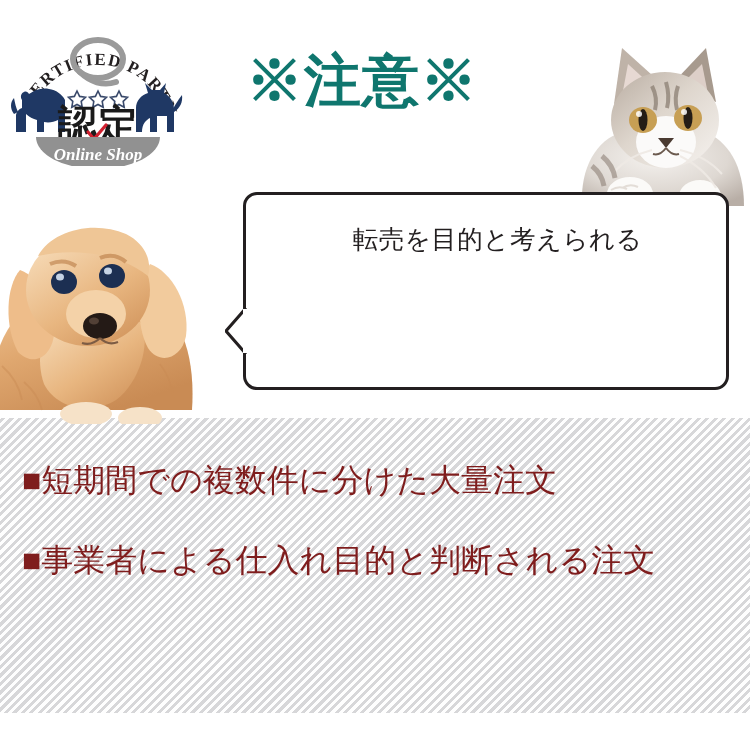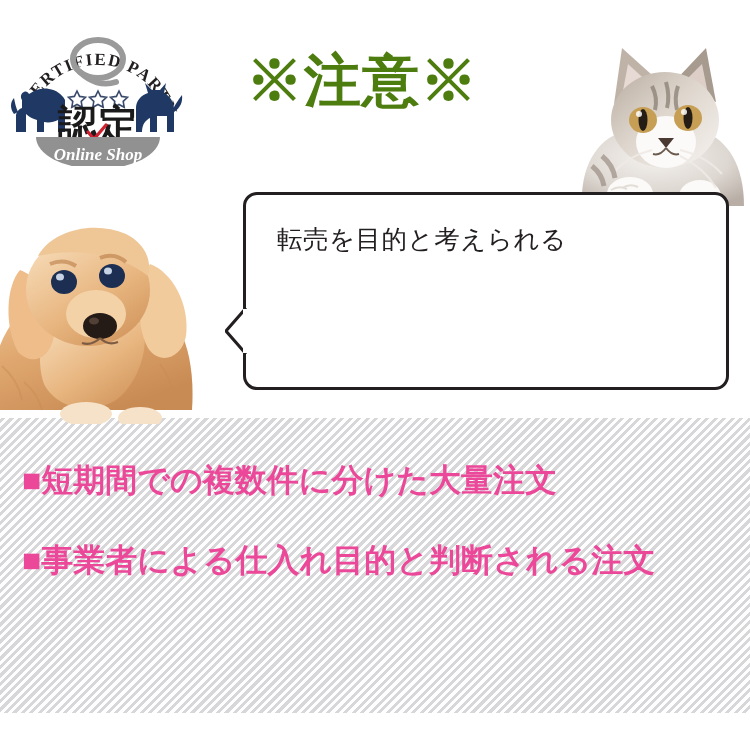--- a/index.html
+++ b/index.html
@@ -42,21 +42,21 @@
     width: 180px;
     height: 158px;
   }
   .badge svg { display: block; }
 
   
   .title {
     position: absolute;
     left: 246px;
     top: 52px;
-    color: #4d7c0f;
+    color: #0f766e;
     font-size: 57px;
     font-weight: bold;
     letter-spacing: 1px;
     line-height: 1;
     white-space: nowrap;
   }
 
   
   .cat-photo {
     position: absolute;
@@ -80,20 +80,21 @@
     position: absolute;
     left: 243px;
     top: 192px;
     width: 486px;
     height: 198px;
     background: #ffffff;
     border: 3px solid #231f20;
     border-radius: 14px;
     box-sizing: border-box;
     z-index: 5;
+    text-align: center;
   }
   .bubble-text {
     position: absolute;
     left: 31px;
     top: 22px;
     right: 8px;
     color: #231f20;
     font-size: 25.5px;
     line-height: 45px;
     letter-spacing: 0.5px;
@@ -113,22 +114,22 @@
 
   
   .list {
     position: absolute;
     left: 22px;
     top: 464px;
     width: 716px;
     z-index: 4;
   }
   .list-item {
-    color: #ec4899;
-    font-weight: bold;
+    color: #7f1d1d;
+    font-weight: normal;
     line-height: 1;
     white-space: nowrap;
     margin-bottom: 38px;
   }
   .list-item:last-child { margin-bottom: 0; margin-top: 48px; }
   .li-1 { font-size: 32px; }
   .li-2 { font-size: 32px; letter-spacing: -0.2px; }
   .li-3 { font-size: 32px; }
 </style>
 </head>

